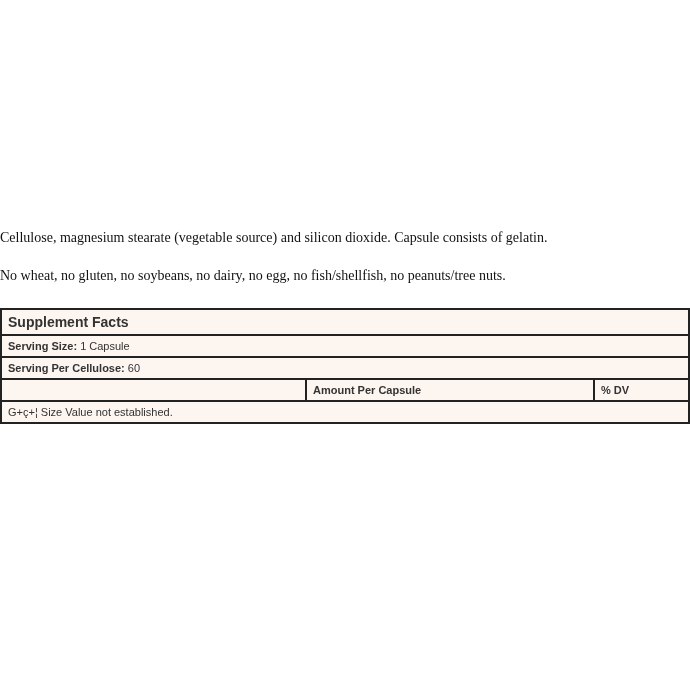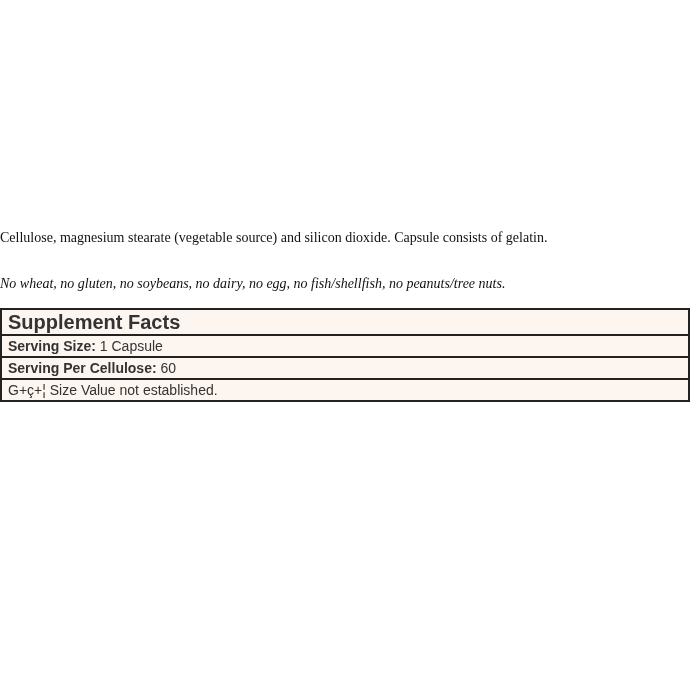--- a/index.html
+++ b/index.html
@@ -3,37 +3,37 @@
   <meta charset="utf-8">
   <style>
     html, body { margin: 0; padding: 0; background: #ffffff; }
     body { width: 690px; height: 700px; position: relative; overflow: hidden; }
     .para {
       position: absolute; left: 0;
       font-family: "Liberation Serif", serif;
       font-size: 14px; color: #111; white-space: nowrap;
     }
     #p1 { top: 230px; }
-    #p2 { top: 276px; font-style: italic; }
+    #p2 { top: 268px; }
     .sf {
       position: absolute; left: 0; top: 308px; width: 690px;
       border-collapse: collapse;
       font-family: "Liberation Sans", sans-serif;
       color: #333;
       background: #fdf5f0;
     }
     .sf td {
       border: 2px solid #222;
       padding: 0 6px;
-      font-size: 14px;
+      font-size: 11px;
       height: 20px;
       vertical-align: middle;
     }
     .sf td.title {
-      font-size: 20px; font-weight: bold; color: #333; height: 24px;
+      font-size: 14px; font-weight: bold; color: #333; height: 24px;
     }
     .sf b { font-weight: bold; color: #333; }
     .sf .c1 { width: 291px; }
     .sf .c2 { width: 274px; }
   </style>
 </head>
 <body>
 
 <div class="para" id="p1">Cellulose, magnesium stearate (vegetable source) and silicon dioxide. Capsule consists of gelatin.</div>
 <div class="para" id="p2">No wheat, no gluten, no soybeans, no dairy, no egg, no fish/shellfish, no peanuts/tree nuts.</div>
@@ -43,16 +43,21 @@
       <tr>
     <td colspan="3" class="title">Supplement Facts</td>
   </tr>
   <tr>
     <td colspan="3"><b>Serving Size:</b><span> 1 Capsule</span></td>
   </tr>
   <tr>
     <td colspan="3"><b>Serving Per Cellulose:</b><span> 60</span></td>
   </tr>
   <tr>
+    <td class="c1"></td>
+    <td class="c2"><b>Amount Per Capsule</b></td>
+    <td><b>% DV</b></td>
+  </tr>
+  <tr>
     <td colspan="3">G+ç+¦ Size Value not established.</td>
   </tr>
 </tbody>
   </table>
 
 </body></html>

